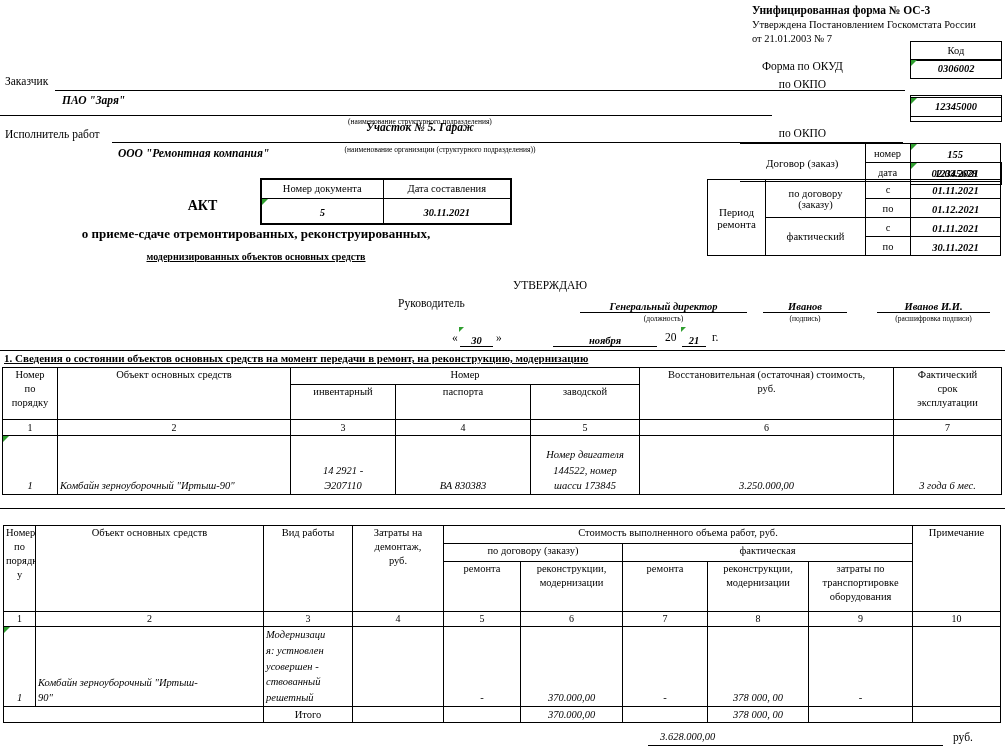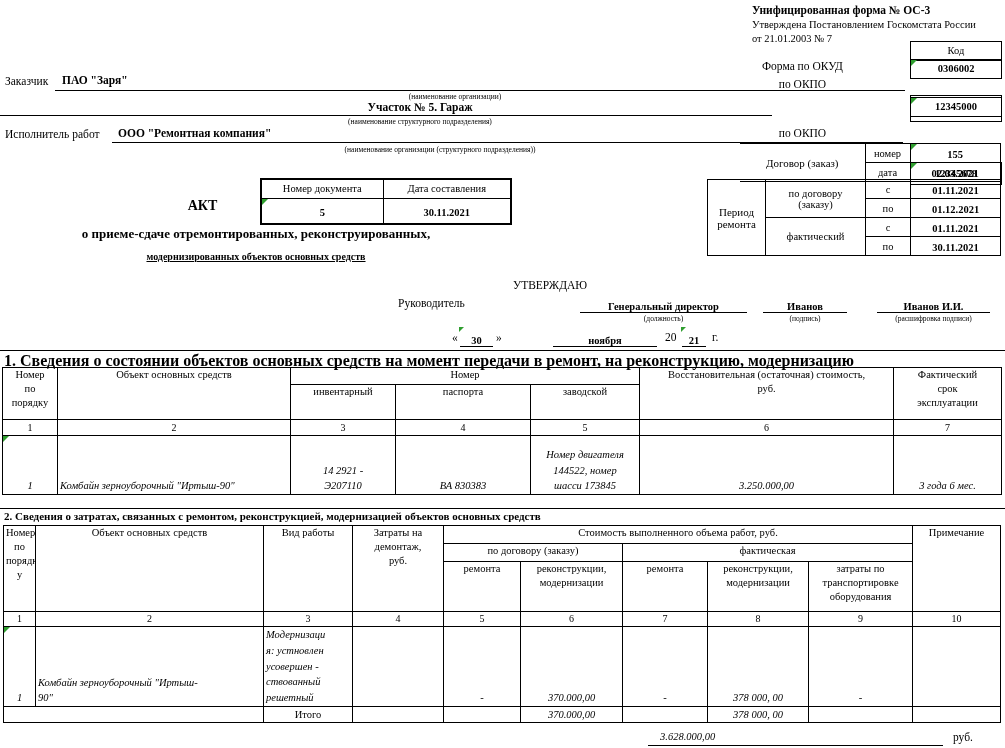--- a/index.html
+++ b/index.html
@@ -1,21 +1,21 @@
 <!DOCTYPE html>
 <html><head>
 <meta charset="utf-8">
 <style>
   html,body { margin:0; padding:0; background:#fff; }
   .page { position:relative; width:1005px; height:748px; background:#fff; overflow:hidden;
           font-family:"Liberation Serif","DejaVu Serif",serif; color:#000; }
   .abs { position:absolute; }
   .b  { font-weight:bold; }
   .i  { font-style:italic; }
-  .bi { font-weight:bold; }
+  .bi { font-style:italic; font-weight:bold;margin-top:20px; }
   .ctr { text-align:center; }
   .rt  { text-align:center; }
   .lbl { font-size:11.5px; }
   .sm  { font-size:10.5px; }
   .cap { font-size:7.5px; text-align:center; white-space:nowrap; }
   .uline { border-bottom:1px solid #000; height:0; }
   .box { position:absolute; border:1px solid #000; text-align:center; font-size:10.5px; overflow:hidden; }
   .pre { white-space:pre-line; }
   .gc { position:absolute; left:0; top:0; width:0; height:0;
         border-left:6px solid #2f9e2f; border-bottom:6px solid transparent; }
@@ -46,21 +46,20 @@
   <div class="box rel" style="left:910px; top:59px; width:90px; height:18px;"><i class="gc"></i><span class="bi" style="line-height:18px;">0306002</span></div>
 
   <div class="abs lbl rt" style="left:700px; top:78px; width:205px;">по ОКПО</div>
   <div class="box rel" style="left:910px; top:77px; width:90px; height:18px;"><i class="gc"></i><span class="bi" style="line-height:18px;">12345000</span></div>
 
   <div class="box" style="left:910px; top:95px; width:90px; height:25px;"></div>
 
   <div class="abs lbl" style="left:5px; top:75px;">Заказчик</div>
   <div class="abs bi lbl" style="left:62px; top:74px;">ПАО "Заря"</div>
   <div class="abs uline" style="left:55px; top:90px; width:850px;"></div>
-  <div class="abs cap" style="left:155px; top:92px; width:600px;">(наименование организации)</div>
 
   <div class="abs bi lbl ctr" style="left:120px; top:101px; width:600px;">Участок № 5. Гараж</div>
   <div class="abs uline" style="left:0px; top:115px; width:772px;"></div>
   <div class="abs cap" style="left:120px; top:117px; width:600px;">(наименование структурного подразделения)</div>
 
   <div class="abs lbl" style="left:5px; top:128px;">Исполнитель работ</div>
   <div class="abs bi lbl" style="left:118px; top:127px;">ООО "Ремонтная компания"</div>
   <div class="abs uline" style="left:112px; top:142px; width:791px;"></div>
   <div class="abs cap" style="left:140px; top:145px; width:600px;">(наименование организации (структурного подразделения))</div>
 
@@ -155,21 +154,21 @@
   <i class="gmark abs" style="left:459px; top:327px;"></i>
   <div class="fieldline" style="left:460px; top:330px; width:33px; height:16px;"><span class="bi sm">30</span></div>
   <div class="abs lbl" style="left:496px; top:331px;">»</div>
   <div class="fieldline" style="left:553px; top:330px; width:104px; height:16px;"><span class="bi sm">ноября</span></div>
   <div class="abs lbl" style="left:665px; top:331px;">20</div>
   <i class="gmark abs" style="left:681px; top:327px;"></i>
   <div class="fieldline" style="left:682px; top:330px; width:24px; height:16px;"><span class="bi sm">21</span></div>
   <div class="abs lbl" style="left:712px; top:331px;">г.</div>
 
   <div class="hr" style="top:350px;"></div>
-  <div class="abs b" style="left:4px; top:352px; font-size:16px;text-decoration:underline;">1. Сведения о состоянии объектов основных средств на момент передачи в ремонт, на реконструкцию, модернизацию</div>
+  <div class="abs b" style="left:4px; top:352px; font-size:11px;text-decoration:underline;">1. Сведения о состоянии объектов основных средств на момент передачи в ремонт, на реконструкцию, модернизацию</div>
 
   <table class="t" style="left:2px; top:367px; width:999px;">
     <colgroup>
       <col style="width:55px">
         <col style="width:233px">
         <col style="width:105px">
         <col style="width:135px">
       <col style="width:109px">
         <col style="width:254px">
         <col style="width:108px">
@@ -210,21 +209,20 @@
       <td class="pre">Номер двигателя
 144522, номер
 шасси 173845</td>
       <td>3.250.000,00</td>
       <td>3 года 6 мес.</td>
     </tr>
   </tbody>
     </table>
 
   <div class="hr" style="top:508px;"></div>
-  <div class="abs b" style="left:4px; top:510px; font-size:11px;">2. Сведения о затратах, связанных с ремонтом, реконструкцией, модернизацией объектов основных средств</div>
 
   <table class="t" style="left:3px; top:525px; width:997px;">
     <colgroup>
       <col style="width:32px">
         <col style="width:228px">
         <col style="width:89px">
         <col style="width:91px">
       <col style="width:77px">
         <col style="width:102px">
         <col style="width:85px">

